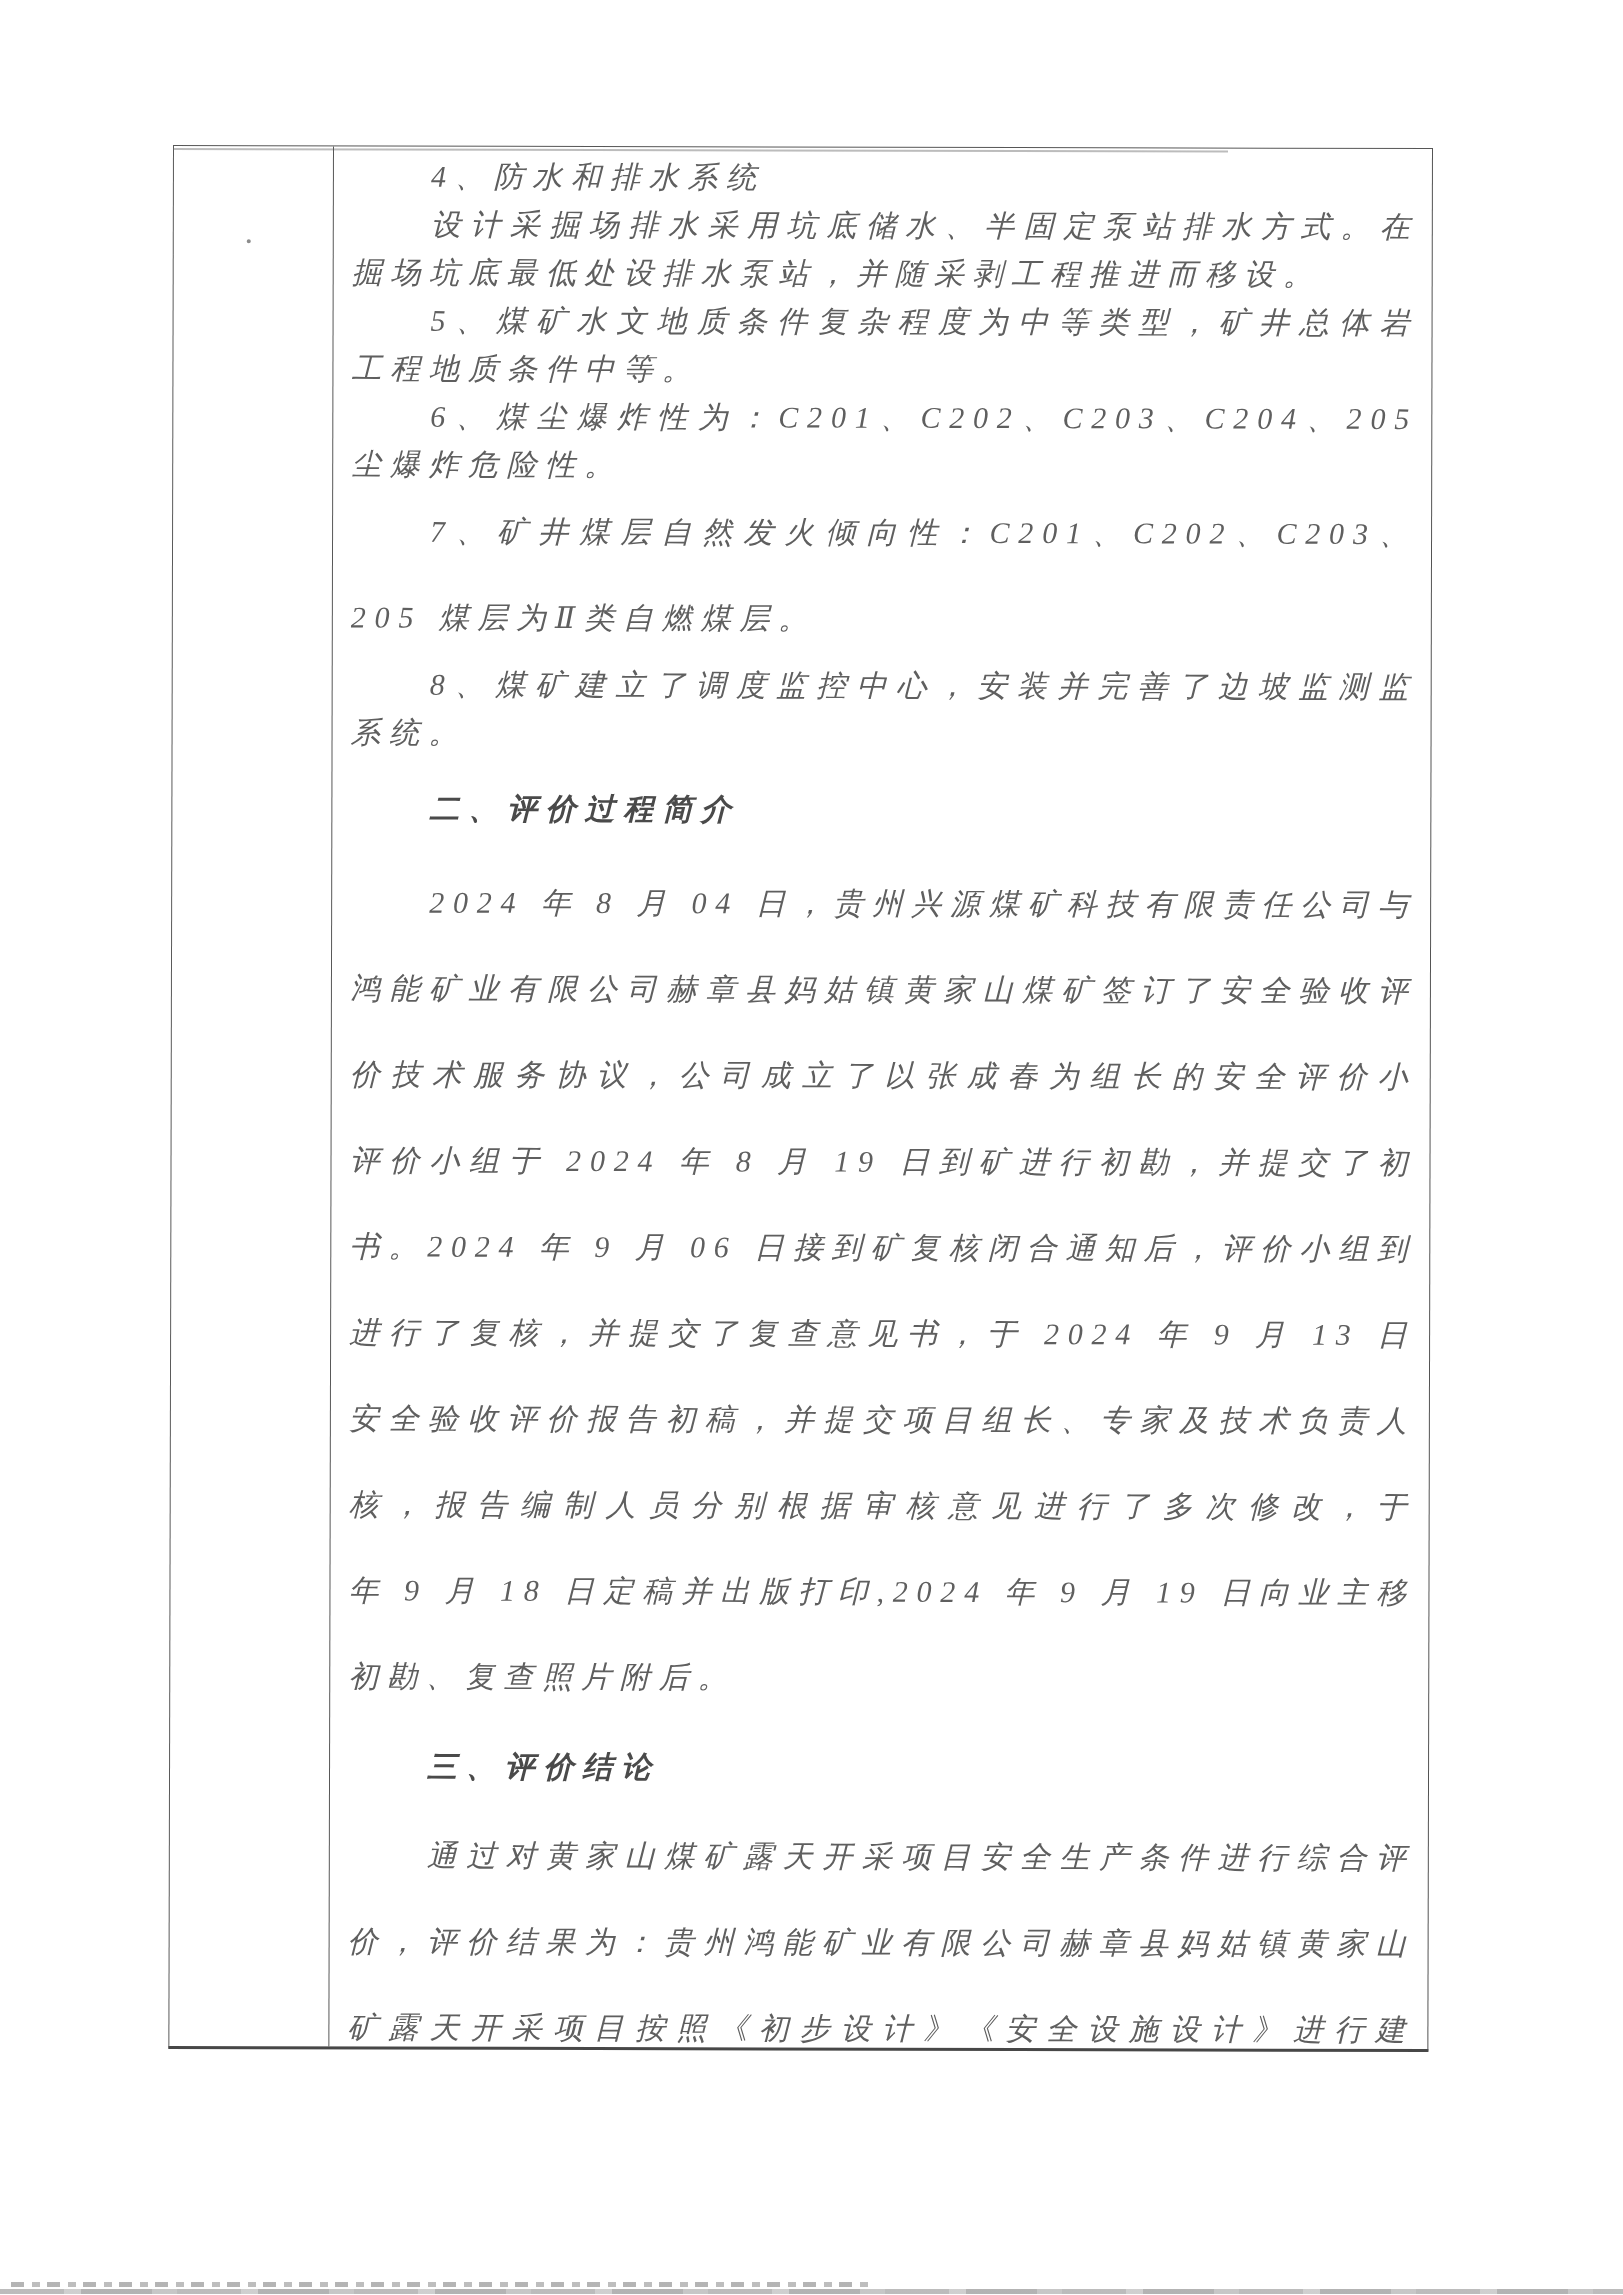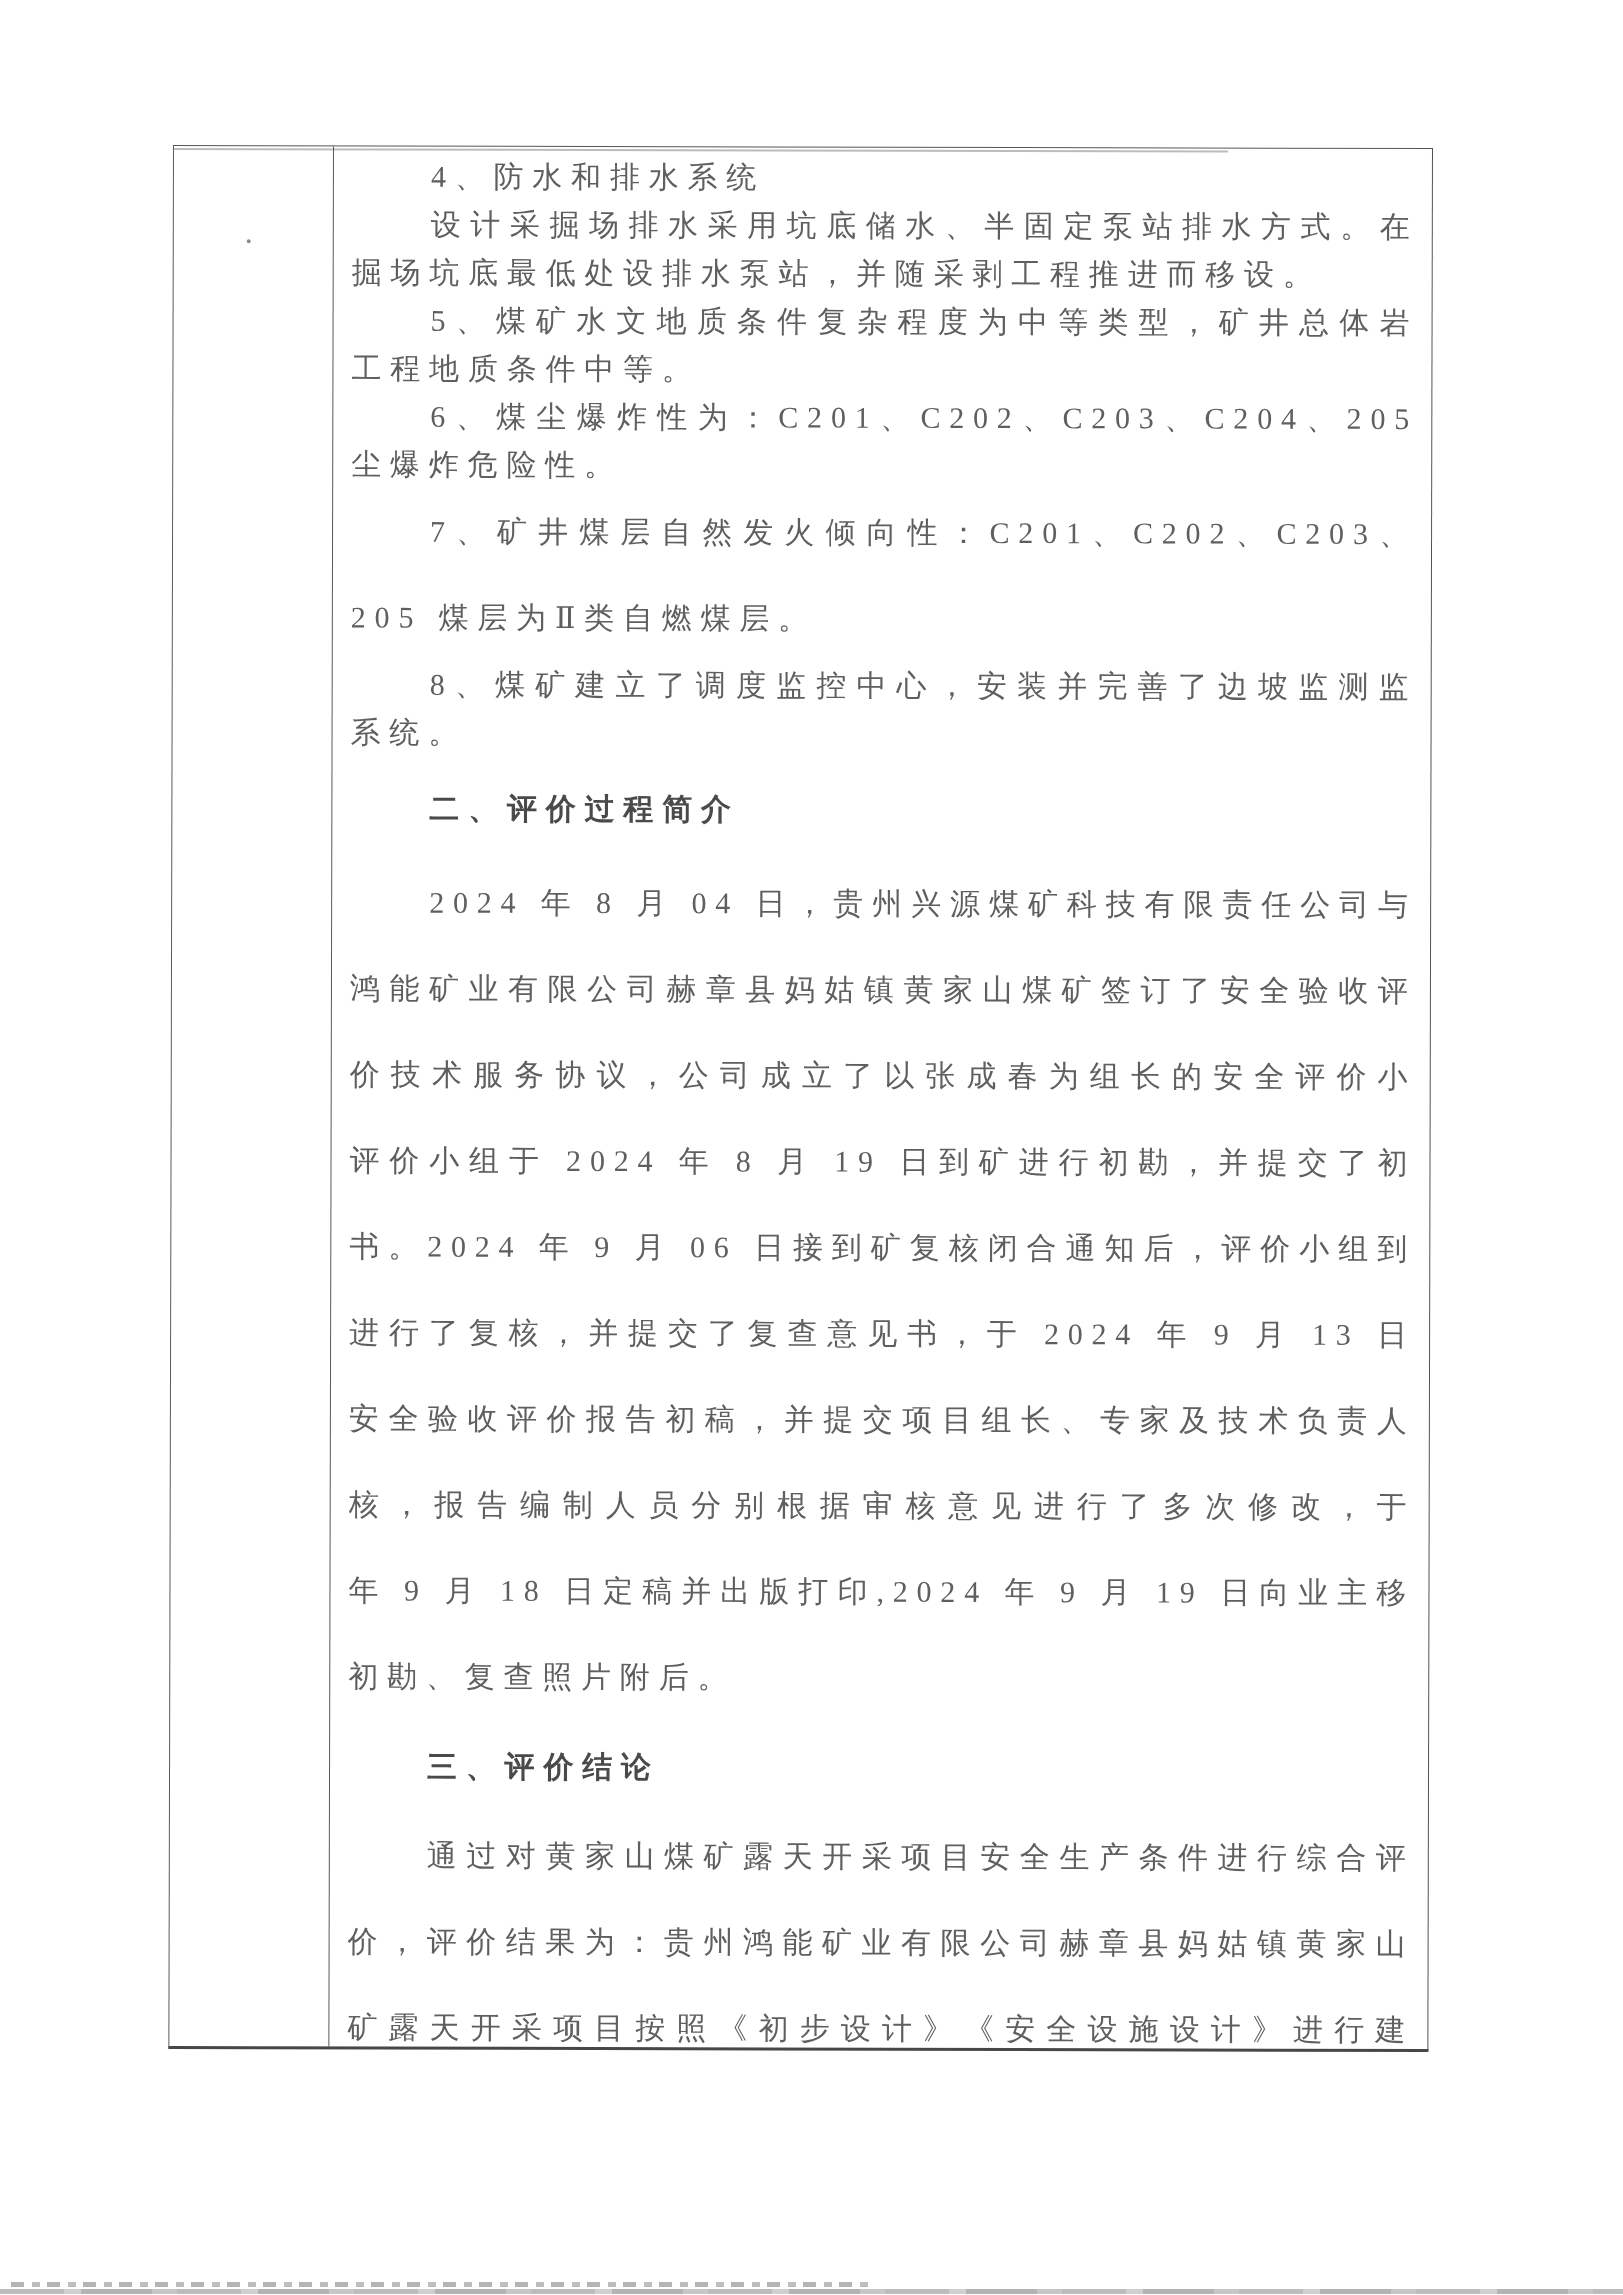--- a/index.html
+++ b/index.html
@@ -2,20 +2,21 @@
 <html style="font-size:7.9px"><head>
 <meta charset="utf-8">
 <style>
   html,body{margin:0;padding:0;background:#e8e8e8;}
   .page{
     position:relative;
     width:1623px;height:2295px;
     background:#ffffff;
     overflow:hidden;
     font-family:"Liberation Serif","DejaVu Serif",serif;
+    font-style:italic;
   }
   .table{
     position:absolute;
     left:173px;top:145px;
     width:1260px;height:1904px;
     box-sizing:border-box;
     border-top:1.5px solid #565656;
     border-left:1.5px solid #5a5a5a;
     border-right:1.5px solid #545454;
     border-bottom:3.4px solid #474747;

